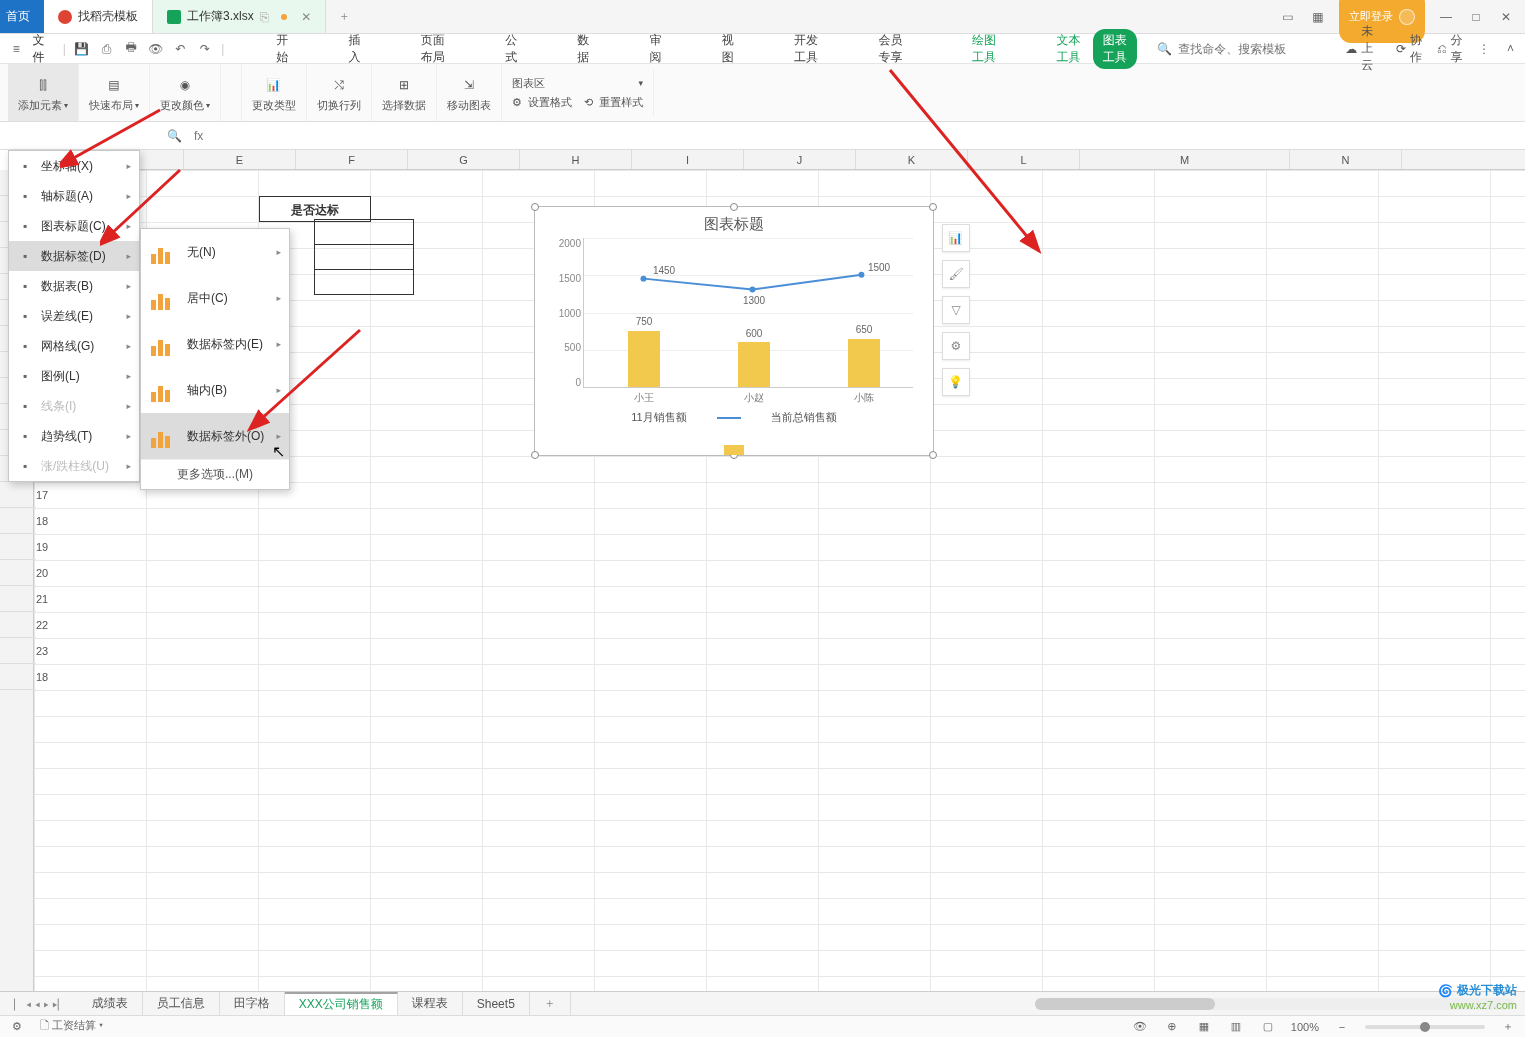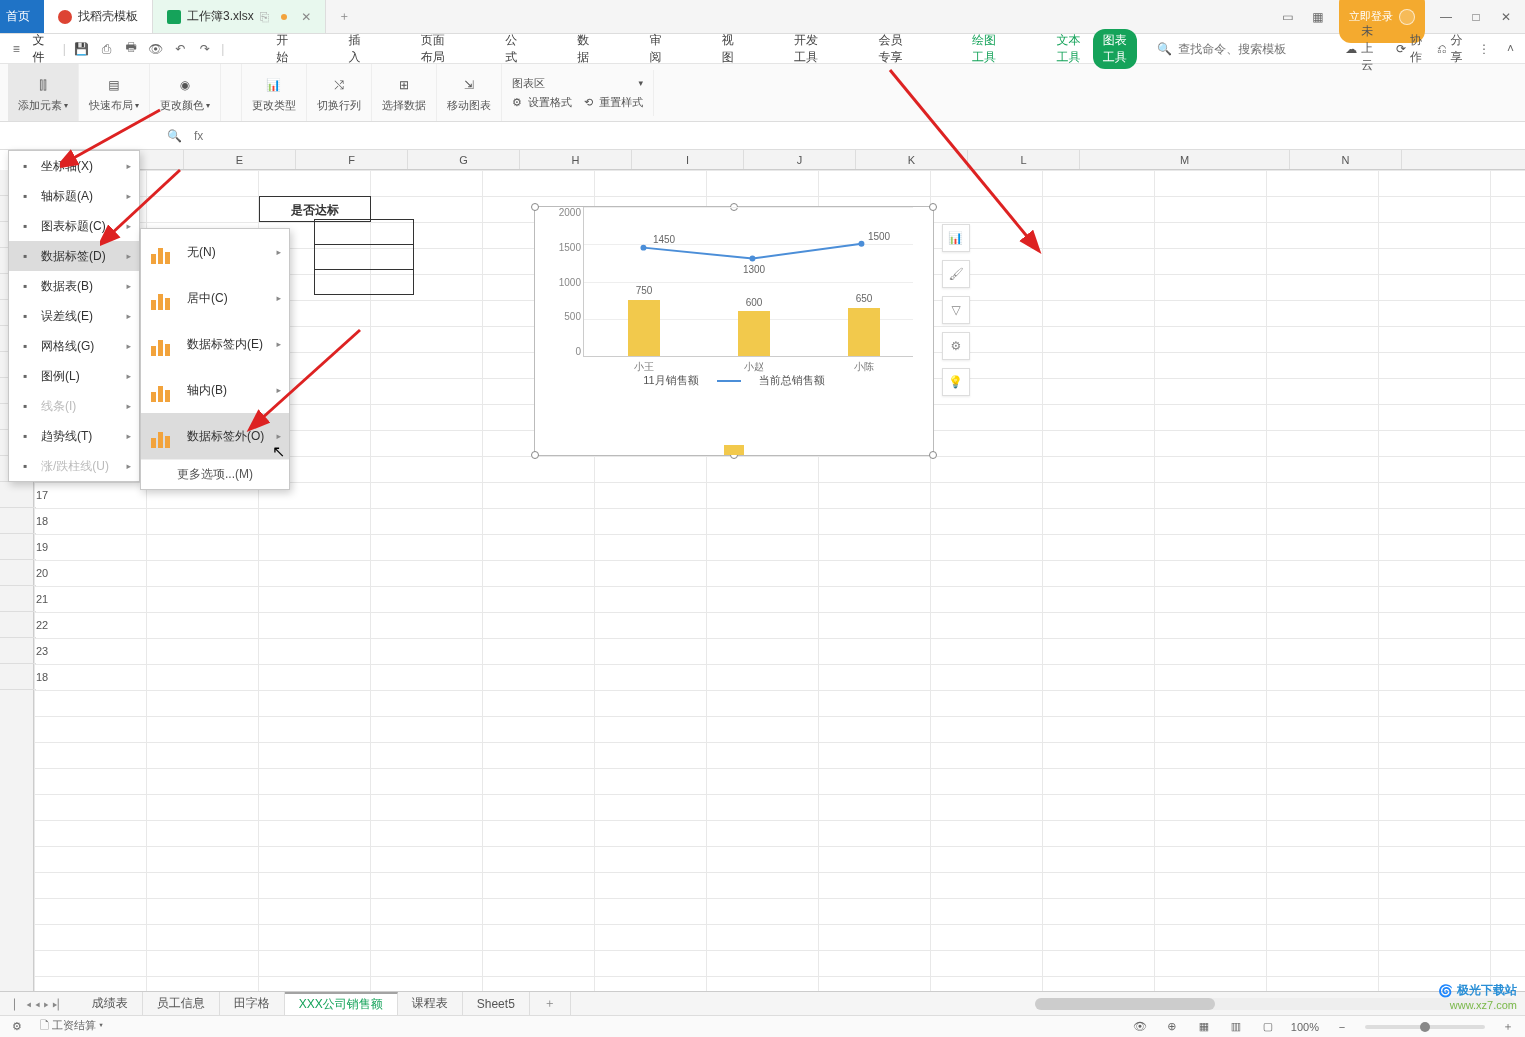--- a/index.html
+++ b/index.html
@@ -92,21 +92,21 @@
   .chart-title { text-align:center; padding:8px 0 4px; color:#555; font-size:15px;}
   .plotarea { position:relative; margin:0 20px 0 48px; height:150px;}
   .yaxis { position:absolute; left:-38px; top:0; bottom:0; width:36px; display:flex; flex-direction:column; justify-content:space-between; align-items:flex-end; font-size:10px; color:#888;}
   .plot-inner { position:absolute; inset:0; border-left:1px solid #ccc; border-bottom:1px solid #ccc;}
   .gridy { position:absolute; left:0; right:0; border-top:1px solid #eee;}
   .bar { position:absolute; bottom:0; width:32px; background:#f2c94c;}
   .barlbl { position:absolute; font-size:10px; color:#666; transform:translateX(-50%);}
   .linelbl { position:absolute; font-size:10px; color:#666; transform:translateX(-50%);}
   .xtick { position:absolute; bottom:-18px; font-size:10px; color:#777; transform:translateX(-50%);}
   svg.lineplot { position:absolute; inset:0;}
-  .legend { display:flex; justify-content:center; gap:18px; align-items:center; margin-top:16px; font-size:11px; color:#555;}
+  .legend { display:flex; justify-content:center; gap:30px; align-items:center; margin-top:22px; font-size:11px; color:#555;}
   .legend .sw { width:20px; height:10px;}
   .legend .sw.bar { background:#f2c94c;}
   .legend .sw.line { width:24px; height:0; border-top:2px solid #4b8ed8;}
 
   .chart-toolbar { position:absolute; left:908px; top:54px; display:flex; flex-direction:column; gap:8px;}
   .ct-btn { width:28px; height:28px; border:1px solid #ddd; background:#fff; display:flex; align-items:center; justify-content:center; color:#888; box-shadow:0 1px 2px rgba(0,0,0,.08);}
 
   
   .sheettabs { position:absolute; bottom:22px; left:0; right:0; height:24px; border-top:1px solid #ccc; background:#f5f5f5; display:flex; align-items:center; padding:0 6px; gap:0;}
   .nav-arrows { display:flex; gap:6px; color:#888; padding:0 8px;}
@@ -327,20 +327,21 @@
         <div class="r"></div>
     </div>
 
     <div class="chart-wrap">
       <div class="handle" style="left:-4px;top:-4px"></div>
         <div class="handle" style="right:-4px;top:-4px"></div>
       <div class="handle" style="left:-4px;bottom:-4px"></div>
         <div class="handle" style="right:-4px;bottom:-4px"></div>
       <div class="handle" style="left:50%;top:-4px;transform:translateX(-50%)"></div>
       <div class="handle" style="left:50%;bottom:-4px;transform:translateX(-50%)"></div>
+      <div class="chart-title">图表标题</div>
       <div class="plotarea">
         <div class="yaxis">
           <span>2000</span>
           <span>1500</span>
           <span>1000</span>
           <span>500</span>
           <span>0</span>
         </div>
         <div class="plot-inner">
           <div class="gridy" style="top:0%"></div>

